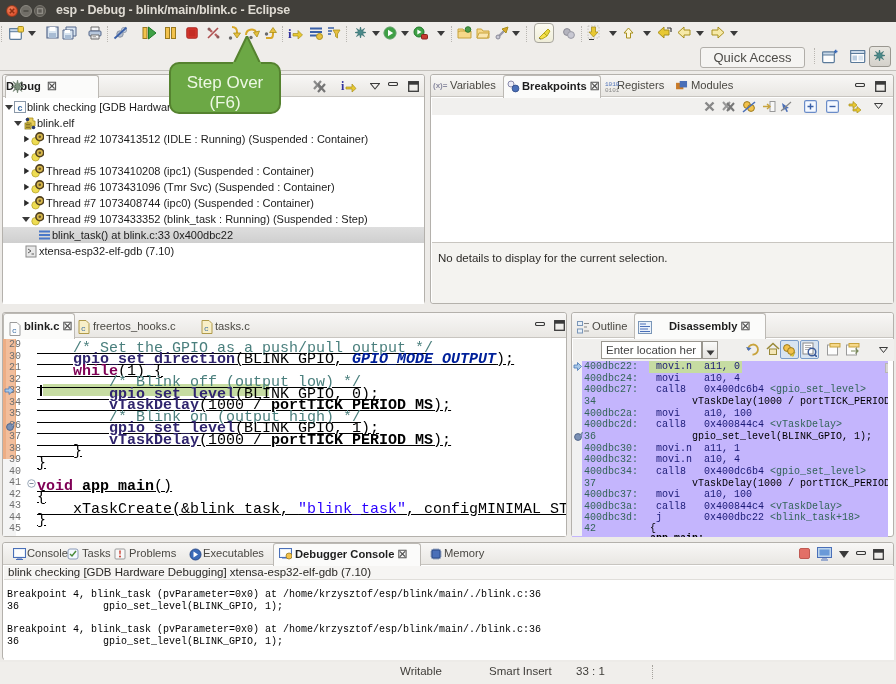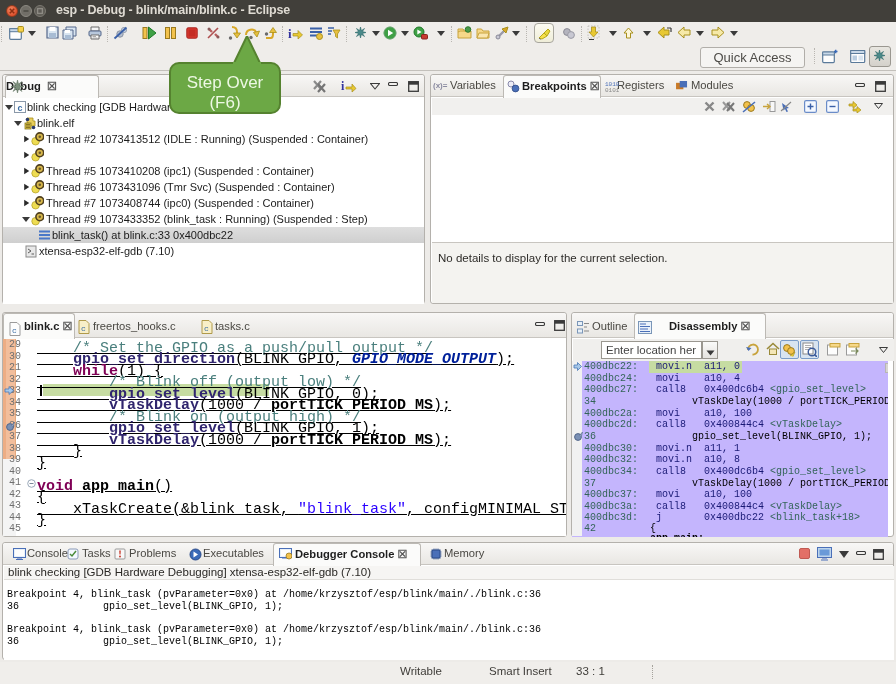--- a/index.html
+++ b/index.html
@@ -576,21 +576,21 @@
         <path d="M6.5 4.5 L9.5 1 L8.5 5" fill="#9AACC8" stroke="#54678A" stroke-width="0.6"></path>
       </svg>
     <div class="dl" style="left:12px; top:0px;"><span class="addr">400dbc22:</span><span class="op">   movi.n  a11, 0</span></div>
     <div class="dl" style="left:12px; top:11.65px;"><span class="addr">400dbc24:</span><span class="op">   movi    a10, 4</span></div>
     <div class="dl" style="left:12px; top:23.3px;"><span class="addr">400dbc27:</span><span class="op">   call8   0x400dc6b4 </span><span class="sym">&lt;gpio_set_level&gt;</span></div>
     <div class="dl" style="left:12px; top:34.95px;"><span class="addr">34</span>                vTaskDelay(1000 / portTICK_PERIOD_MS);</div>
     <div class="dl" style="left:12px; top:46.6px;"><span class="addr">400dbc2a:</span><span class="op">   movi    a10, 100</span></div>
     <div class="dl" style="left:12px; top:58.25px;"><span class="addr">400dbc2d:</span><span class="op">   call8   0x400844c4 </span><span class="sym">&lt;vTaskDelay&gt;</span></div>
     <div class="dl" style="left:12px; top:69.9px;"><span class="addr">36</span>                gpio_set_level(BLINK_GPIO, 1);</div>
     <div class="dl" style="left:12px; top:81.55px;"><span class="addr">400dbc30:</span><span class="op">   movi.n  a11, 1</span></div>
-    <div class="dl" style="left:12px; top:93.2px;"><span class="addr">400dbc32:</span><span class="op">   movi.n  a10, 8</span></div>
+    <div class="dl" style="left:12px; top:93.2px;"><span class="addr">400dbc32:</span><span class="op">   movi.n  a10, 4</span></div>
     <div class="dl" style="left:12px; top:104.85px;"><span class="addr">400dbc34:</span><span class="op">   call8   0x400dc6b4 </span><span class="sym">&lt;gpio_set_level&gt;</span></div>
     <div class="dl" style="left:12px; top:116.5px;"><span class="addr">37</span>                vTaskDelay(1000 / portTICK_PERIOD_MS);</div>
     <div class="dl" style="left:12px; top:128.15px;"><span class="addr">400dbc37:</span><span class="op">   movi    a10, 100</span></div>
     <div class="dl" style="left:12px; top:139.8px;"><span class="addr">400dbc3a:</span><span class="op">   call8   0x400844c4 </span><span class="sym">&lt;vTaskDelay&gt;</span></div>
     <div class="dl" style="left:12px; top:151.45px;"><span class="addr">400dbc3d:</span><span class="op">   j       0x400dbc22 </span><span class="sym">&lt;blink_task+18&gt;</span></div>
     <div class="dl" style="left:12px; top:161.5px;"><span class="addr">42</span>         {</div>
     <div class="dl" style="left:12px; top:172px; font-weight:bold;">           app_main:</div>
     <div class="abs" style="left:313px; top:2px; width:6px; height:10px; background:#D8D6D2; border:1px solid #B8B6B2;"></div>
   </div>
 </div>

